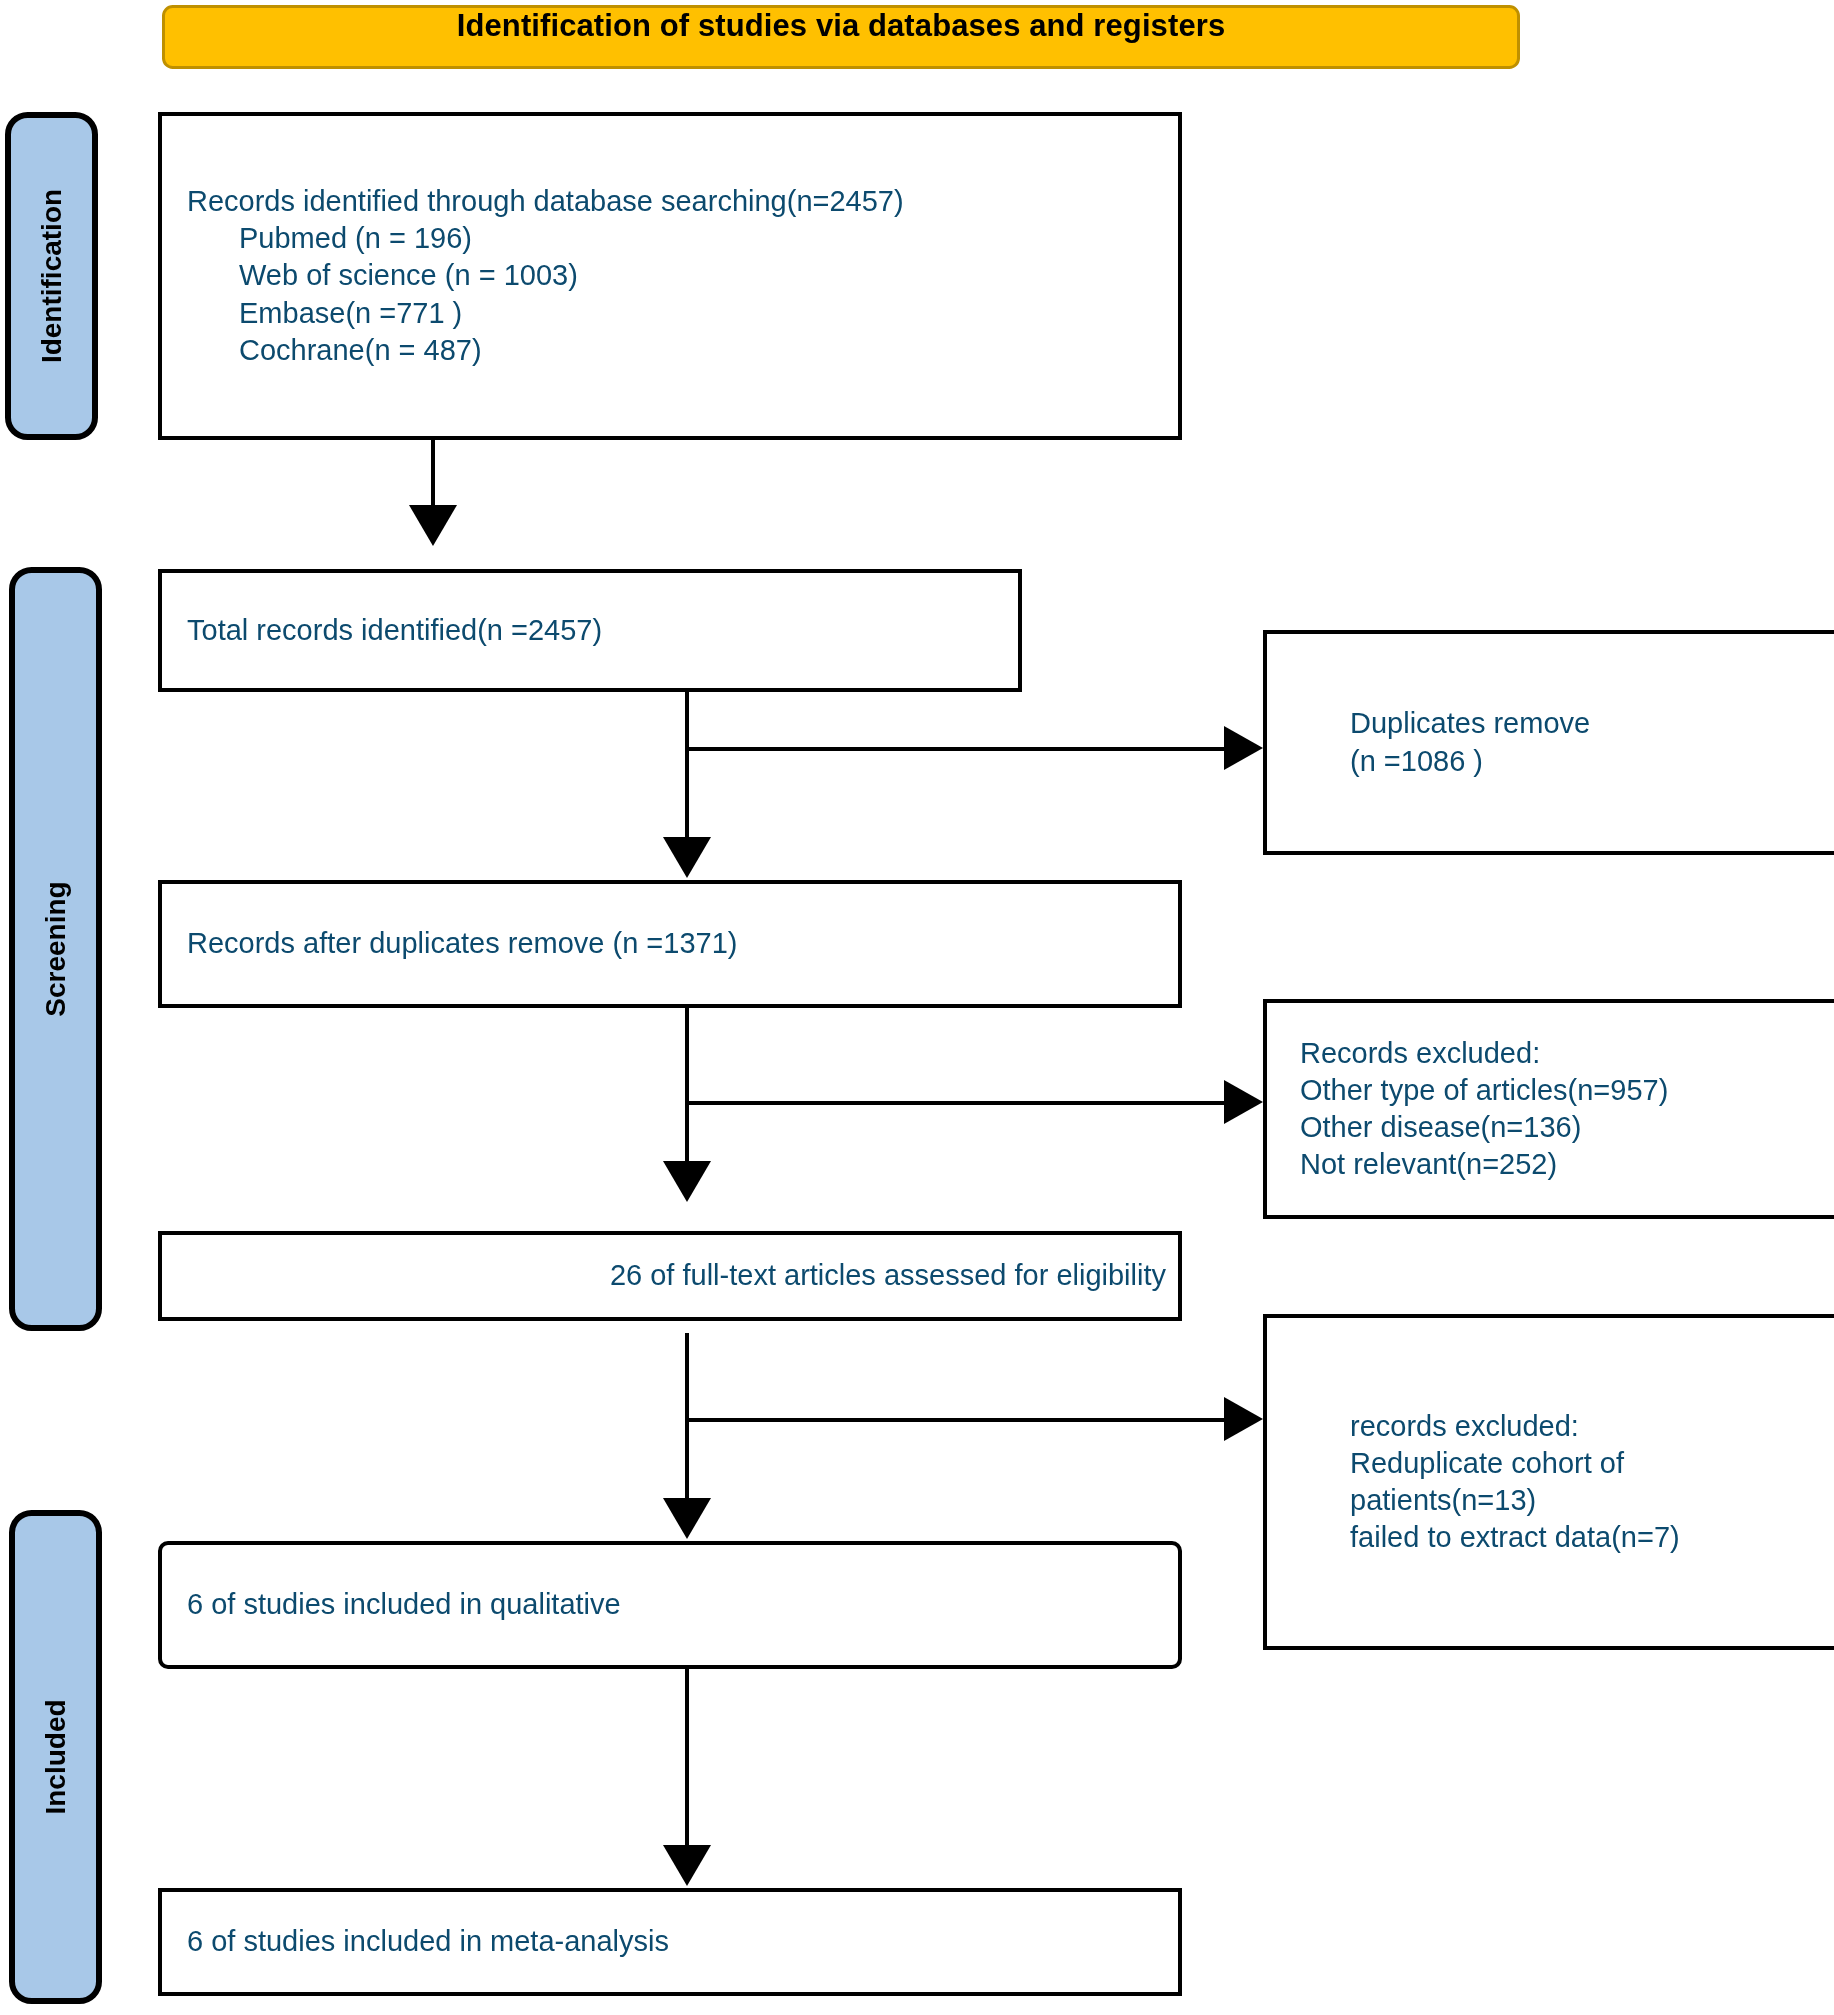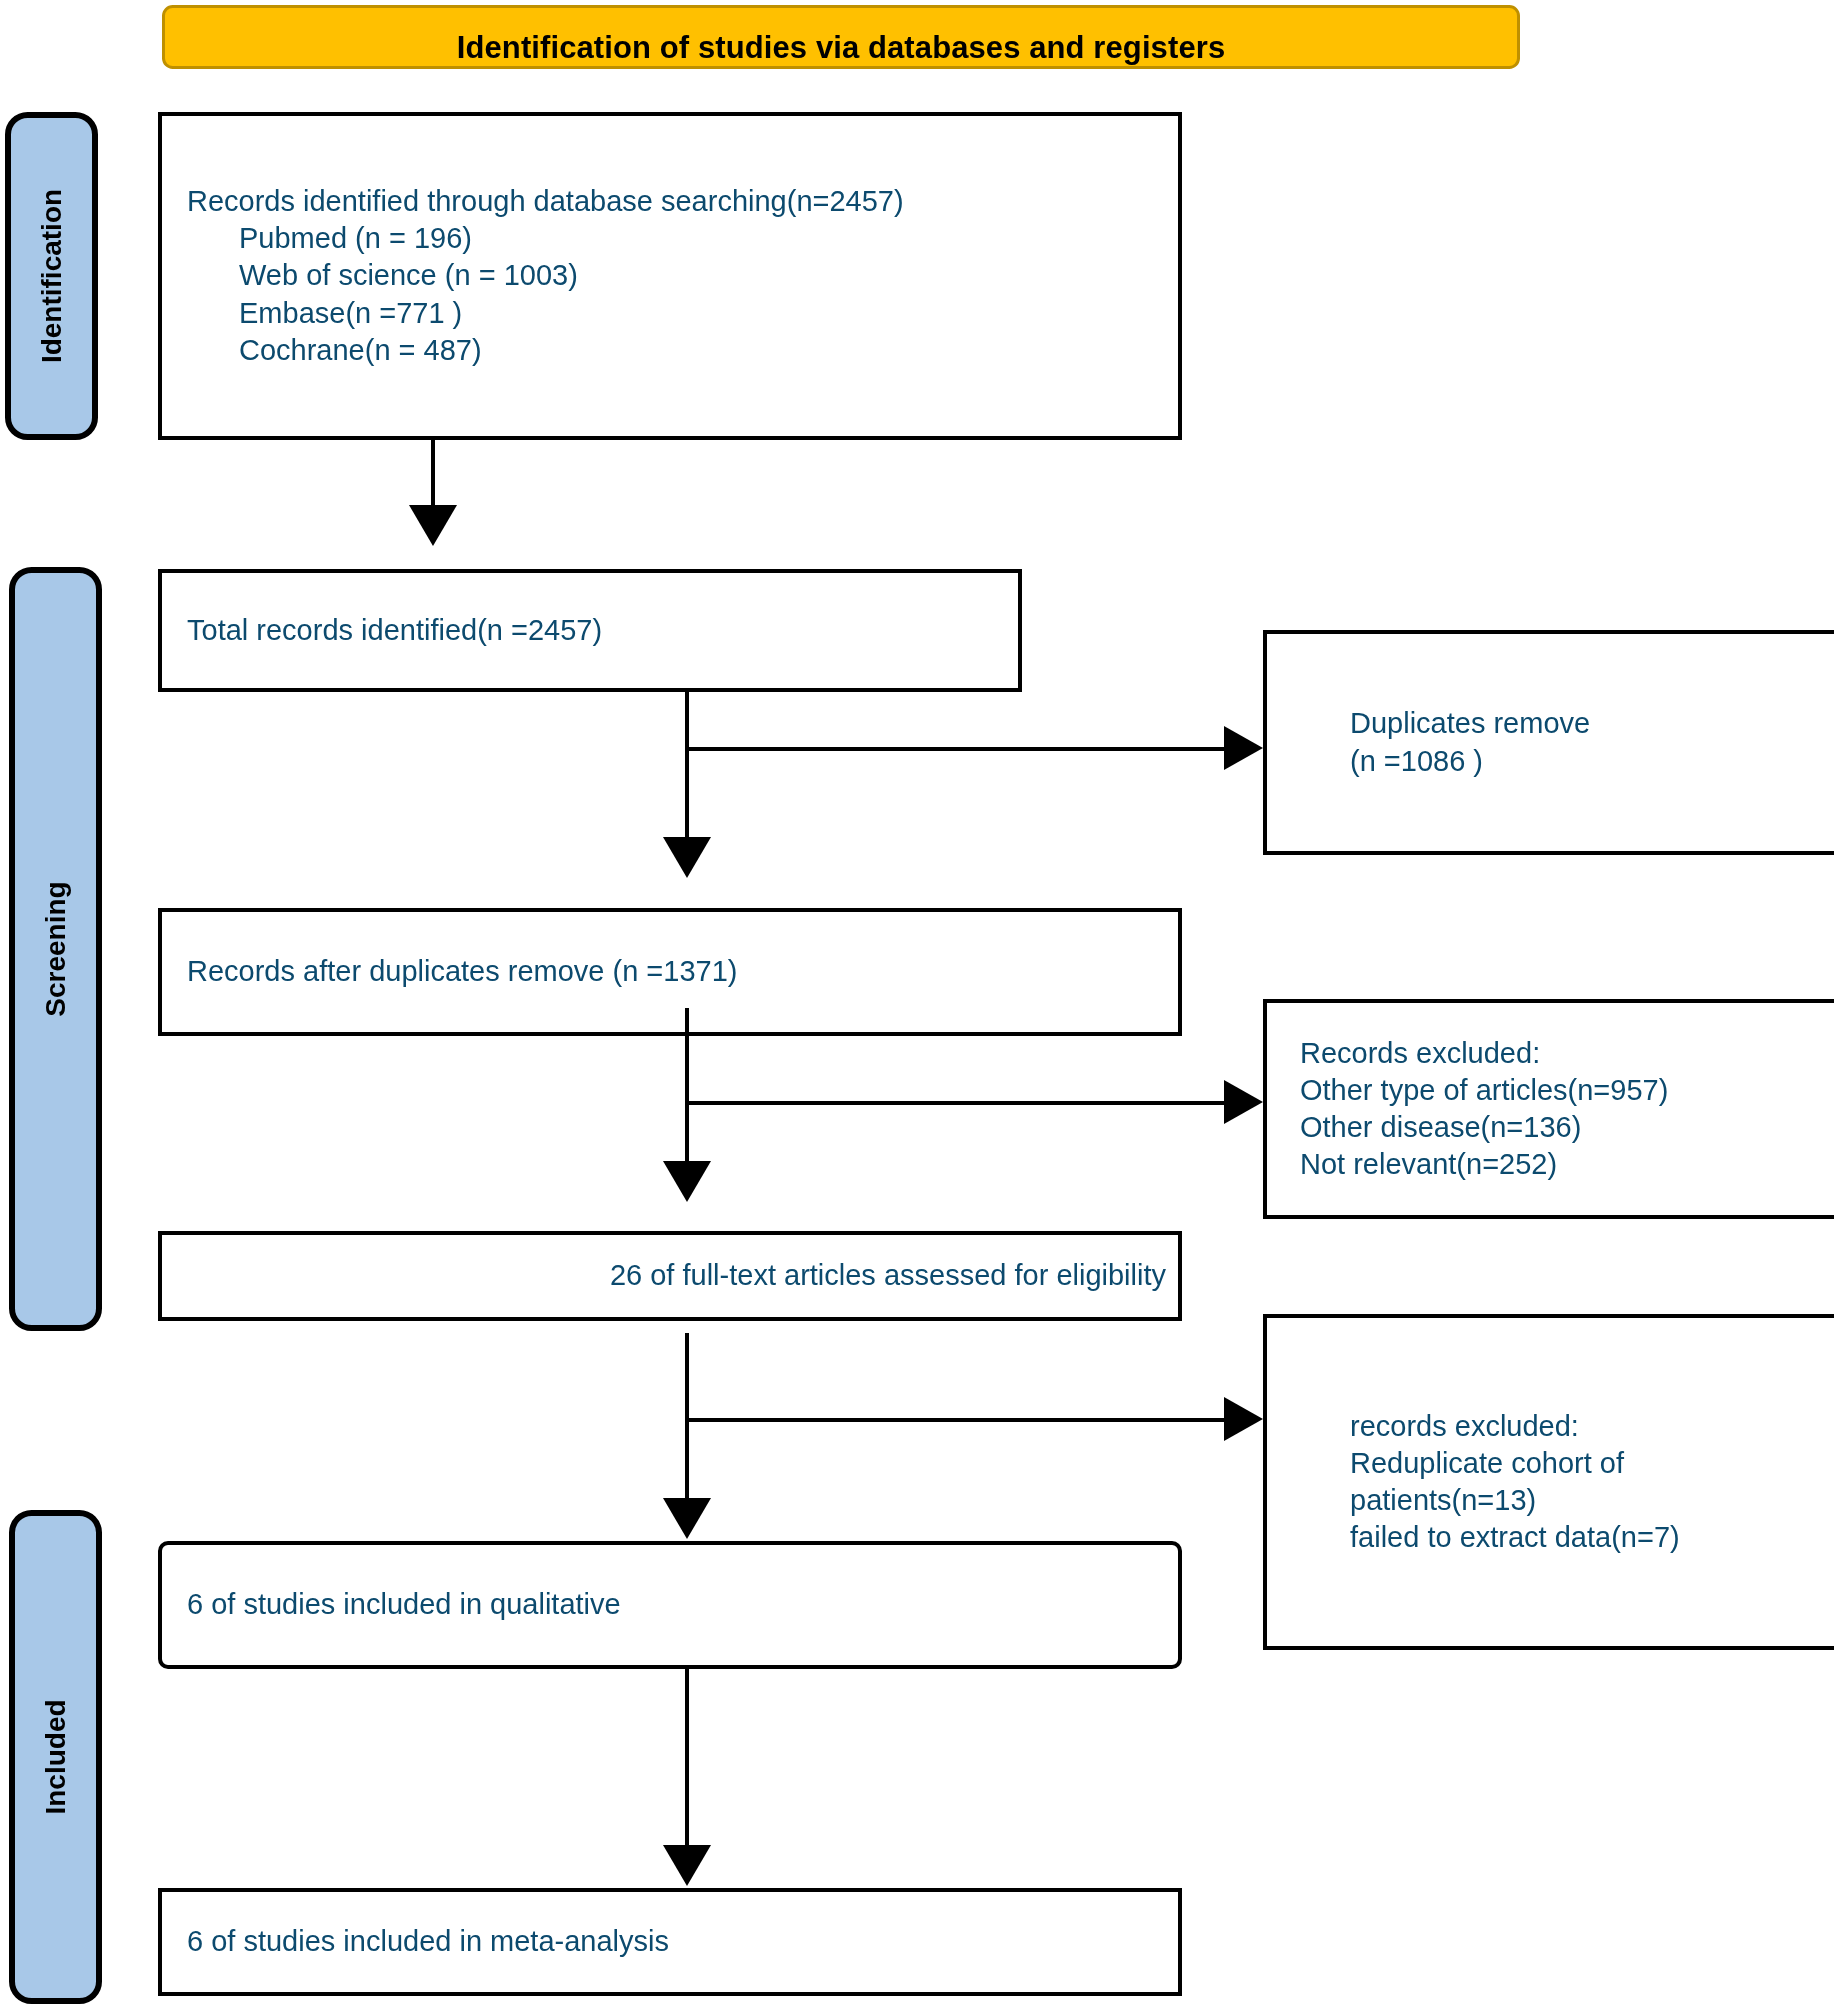--- a/index.html
+++ b/index.html
@@ -21,21 +21,21 @@
     position: absolute;
     left: 162px;
     top: 5.3px;
     width: 1358px;
     height: 64px;
     background: #FFC000;
     border: 3.3px solid #BF9000;
     border-radius: 10.7px;
     box-sizing: border-box;
     display: flex;
-    align-items: flex-end;
+    align-items: flex-start;
     justify-content: center;
   }
   .banner-text {
     font-size: 31px;
     font-weight: bold;
     color: #000000;
     letter-spacing: 0.1px;
     white-space: nowrap;
   }
 
@@ -79,21 +79,21 @@
     font-size: 29px;
     line-height: 1.28;
     color: #0c4a6e;
     white-space: pre;
   }
   .line.indent { padding-left: 52px; }
 
   
   #box-identified     { left: 158px; top: 112px;  width: 1024px; height: 328px; }
   #box-total          { left: 158px; top: 569px;  width: 864px; height: 123px; }
-  #box-after-dups     { left: 158px; top: 880px; width: 1024px; height: 128px; margin-top: 28px; }
+  #box-after-dups     { left: 158px; top: 880px; width: 1024px; height: 128px; }
   #box-fulltext       { left: 158px; top: 1231px; width: 1024px; height: 90px; text-align: right; }
   #box-qualitative    { left: 158px; top: 1541px; width: 1024px; height: 128px; border-radius: 10px; }
   #box-meta           { left: 158px; top: 1888px; width: 1024px; height: 108px; }
 
   
   #box-duplicates     { left: 1263px; top: 630px;  width: 586px; height: 225px; }
   #box-excluded-1     { left: 1263px; top: 999px; width: 586px; height: 220px; }
   #box-excluded-2     { left: 1263px; top: 1314px; width: 586px; height: 336px; }
   #box-duplicates .box-lines,
   #box-excluded-2 .box-lines { padding-left: 83px; }

